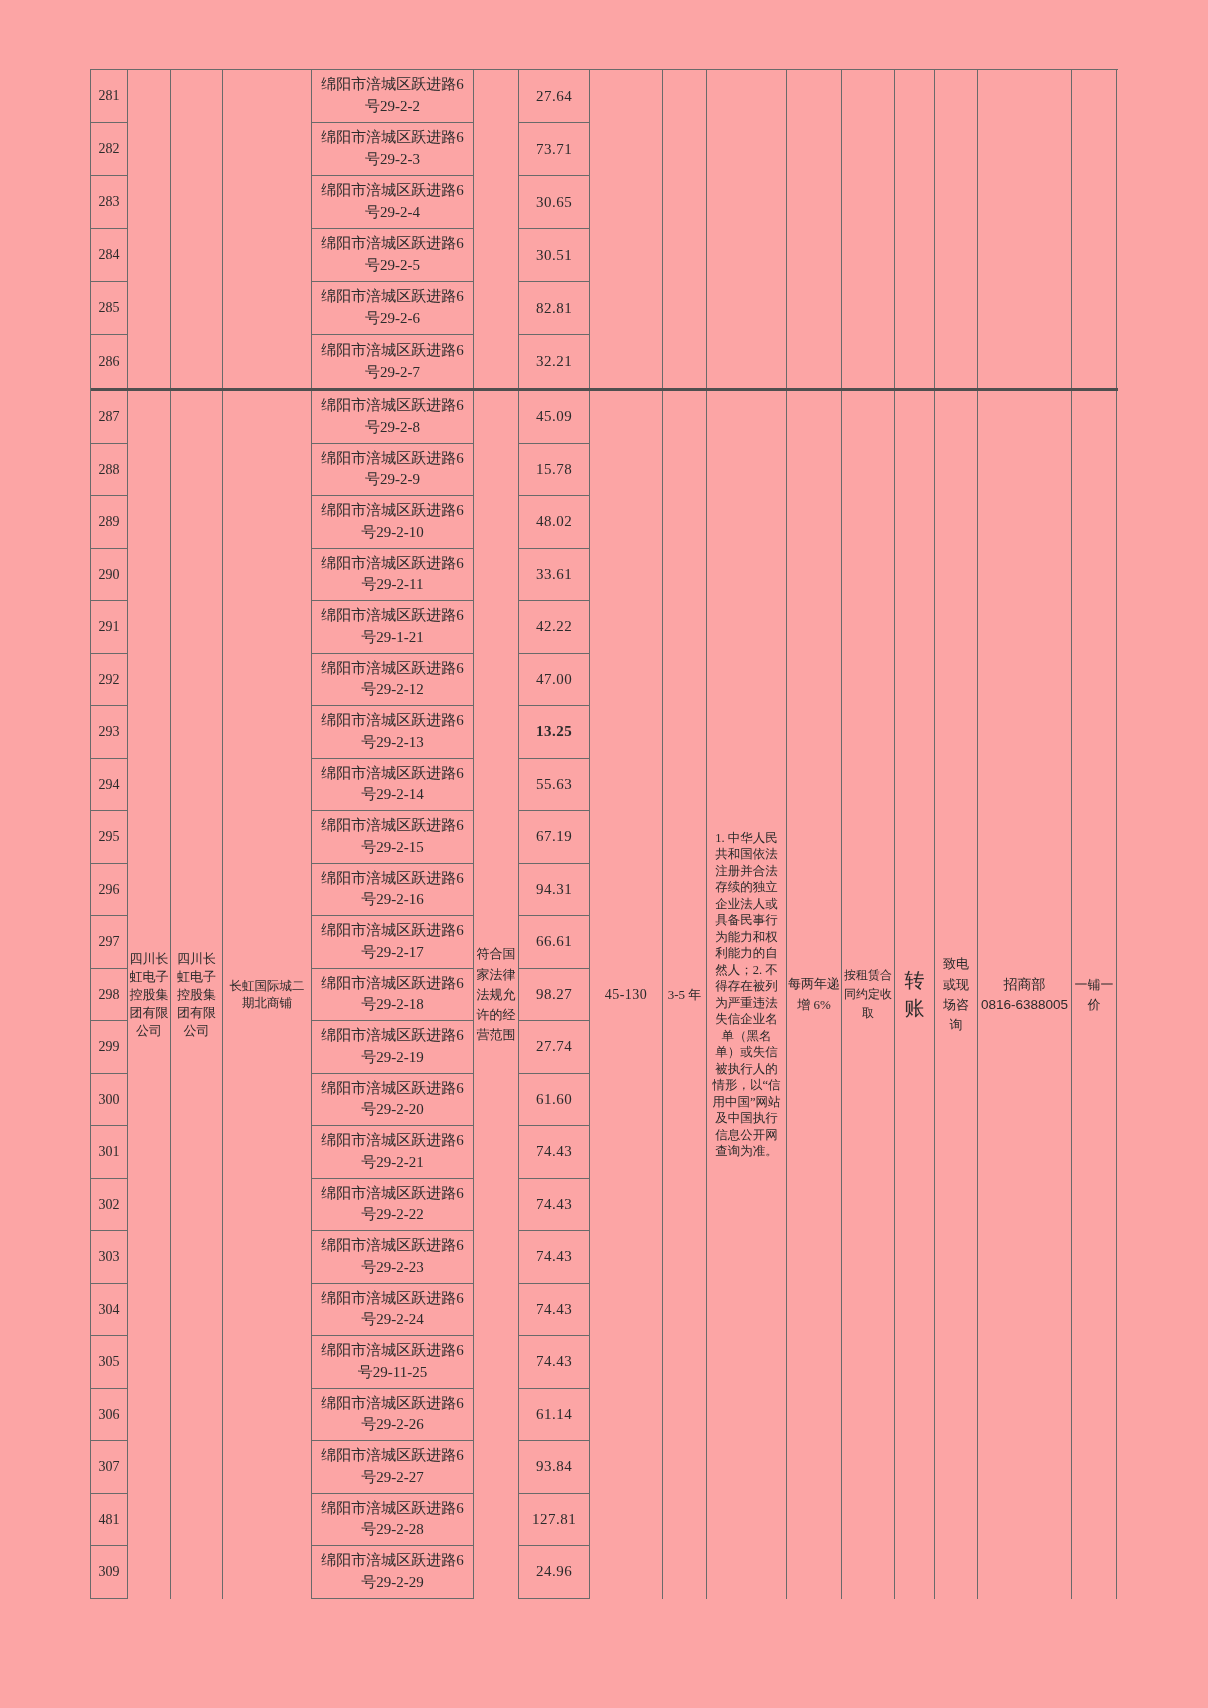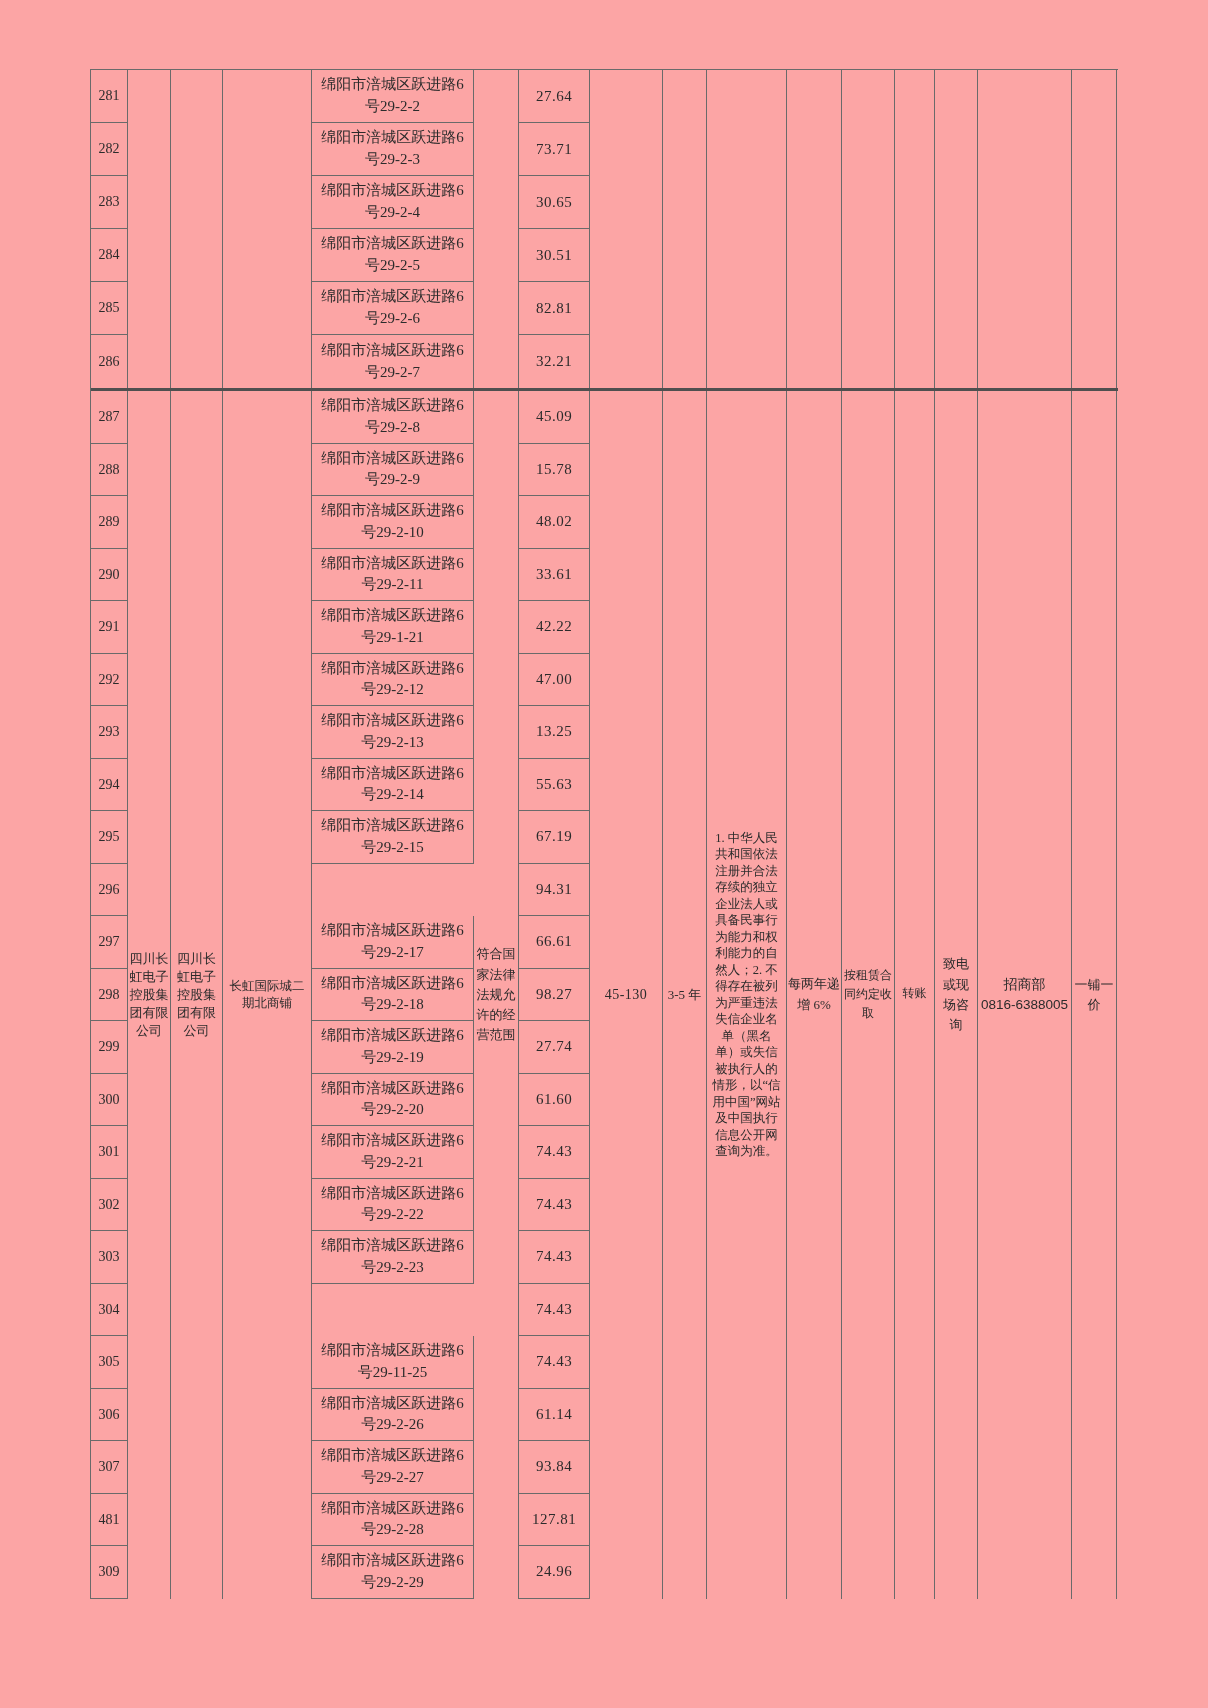--- a/index.html
+++ b/index.html
@@ -60,21 +60,21 @@
   .col7{ font-size:15px; letter-spacing:.5px; }
   .lessor{ font-size:13px; padding:0 1px; }
   .owner{ font-size:13px; padding:0 2px; }
   .project{ font-size:12.5px; padding:0 1px; }
   .scope{ font-size:13px; padding:0 2px; line-height:1.55; }
   .range{ font-size:14px; letter-spacing:.5px; }
   .term{ font-size:13px; }
   .qualif{ font-size:12.5px; line-height:16.5px; padding:0 3px; }
   .increase{ font-size:13px; padding:0 1px; line-height:1.6; }
   .collect{ font-size:12px; padding:0 2px; line-height:1.6; }
-  .transfer{ font-size:12px;font-family:Liberation Mono, monospace; }
+  .transfer{ font-size:20px; }
   .consult{ font-size:13px; padding:0 2px; line-height:1.55; }
   .contact{ font-size:14px; line-height:1.5; padding:0 2px; }
   .contact .phone{
     font-family:"Liberation Sans","DejaVu Sans",sans-serif;
     font-size:13.5px;
     letter-spacing:0;
   }
   .price{ font-size:13px; line-height:1.55; }
 </style>
 </head>
@@ -147,28 +147,29 @@
         <div class="cell rowcell col5" style="grid-area: 4 / 5;">绵阳市涪城区跃进路6号29-2-11</div>
         <div class="cell rowcell col7" style="grid-area: 4 / 7;">33.61</div>
         <div class="cell rowcell col1" style="grid-area: 5 / 1;">291</div>
         <div class="cell rowcell col5" style="grid-area: 5 / 5;">绵阳市涪城区跃进路6号29-1-21</div>
         <div class="cell rowcell col7" style="grid-area: 5 / 7;">42.22</div>
         <div class="cell rowcell col1" style="grid-area: 6 / 1;">292</div>
         <div class="cell rowcell col5" style="grid-area: 6 / 5;">绵阳市涪城区跃进路6号29-2-12</div>
         <div class="cell rowcell col7" style="grid-area: 6 / 7;">47.00</div>
         <div class="cell rowcell col1" style="grid-area: 7 / 1;">293</div>
         <div class="cell rowcell col5" style="grid-area: 7 / 5;">绵阳市涪城区跃进路6号29-2-13</div>
-        <div class="cell rowcell col7" style="grid-area: 7 / 7;">13.25</div>
+        <div class="cell rowcell col7" style="grid-area: 7 / 7; font-weight: bold;">13.25</div>
         <div class="cell rowcell col1" style="grid-area: 8 / 1;">294</div>
         <div class="cell rowcell col5" style="grid-area: 8 / 5;">绵阳市涪城区跃进路6号29-2-14</div>
         <div class="cell rowcell col7" style="grid-area: 8 / 7;">55.63</div>
         <div class="cell rowcell col1" style="grid-area: 9 / 1;">295</div>
         <div class="cell rowcell col5" style="grid-area: 9 / 5;">绵阳市涪城区跃进路6号29-2-15</div>
         <div class="cell rowcell col7" style="grid-area: 9 / 7;">67.19</div>
         <div class="cell rowcell col1" style="grid-area: 10 / 1;">296</div>
+        <div class="cell rowcell col5" style="grid-area: 10 / 5;">绵阳市涪城区跃进路6号29-2-16</div>
         <div class="cell rowcell col7" style="grid-area: 10 / 7;">94.31</div>
         <div class="cell rowcell col1" style="grid-area: 11 / 1;">297</div>
         <div class="cell rowcell col5" style="grid-area: 11 / 5;">绵阳市涪城区跃进路6号29-2-17</div>
         <div class="cell rowcell col7" style="grid-area: 11 / 7;">66.61</div>
         <div class="cell rowcell col1" style="grid-area: 12 / 1;">298</div>
         <div class="cell rowcell col5" style="grid-area: 12 / 5;">绵阳市涪城区跃进路6号29-2-18</div>
         <div class="cell rowcell col7" style="grid-area: 12 / 7;">98.27</div>
         <div class="cell rowcell col1" style="grid-area: 13 / 1;">299</div>
         <div class="cell rowcell col5" style="grid-area: 13 / 5;">绵阳市涪城区跃进路6号29-2-19</div>
         <div class="cell rowcell col7" style="grid-area: 13 / 7;">27.74</div>
@@ -178,20 +179,21 @@
         <div class="cell rowcell col1" style="grid-area: 15 / 1;">301</div>
         <div class="cell rowcell col5" style="grid-area: 15 / 5;">绵阳市涪城区跃进路6号29-2-21</div>
         <div class="cell rowcell col7" style="grid-area: 15 / 7;">74.43</div>
         <div class="cell rowcell col1" style="grid-area: 16 / 1;">302</div>
         <div class="cell rowcell col5" style="grid-area: 16 / 5;">绵阳市涪城区跃进路6号29-2-22</div>
         <div class="cell rowcell col7" style="grid-area: 16 / 7;">74.43</div>
         <div class="cell rowcell col1" style="grid-area: 17 / 1;">303</div>
         <div class="cell rowcell col5" style="grid-area: 17 / 5;">绵阳市涪城区跃进路6号29-2-23</div>
         <div class="cell rowcell col7" style="grid-area: 17 / 7;">74.43</div>
         <div class="cell rowcell col1" style="grid-area: 18 / 1;">304</div>
+        <div class="cell rowcell col5" style="grid-area: 18 / 5;">绵阳市涪城区跃进路6号29-2-24</div>
         <div class="cell rowcell col7" style="grid-area: 18 / 7;">74.43</div>
         <div class="cell rowcell col1" style="grid-area: 19 / 1;">305</div>
         <div class="cell rowcell col5" style="grid-area: 19 / 5;">绵阳市涪城区跃进路6号29-11-25</div>
         <div class="cell rowcell col7" style="grid-area: 19 / 7;">74.43</div>
         <div class="cell rowcell col1" style="grid-area: 20 / 1;">306</div>
         <div class="cell rowcell col5" style="grid-area: 20 / 5;">绵阳市涪城区跃进路6号29-2-26</div>
         <div class="cell rowcell col7" style="grid-area: 20 / 7;">61.14</div>
         <div class="cell rowcell col1" style="grid-area: 21 / 1;">307</div>
         <div class="cell rowcell col5" style="grid-area: 21 / 5;">绵阳市涪城区跃进路6号29-2-27</div>
         <div class="cell rowcell col7" style="grid-area: 21 / 7;">93.84</div>

